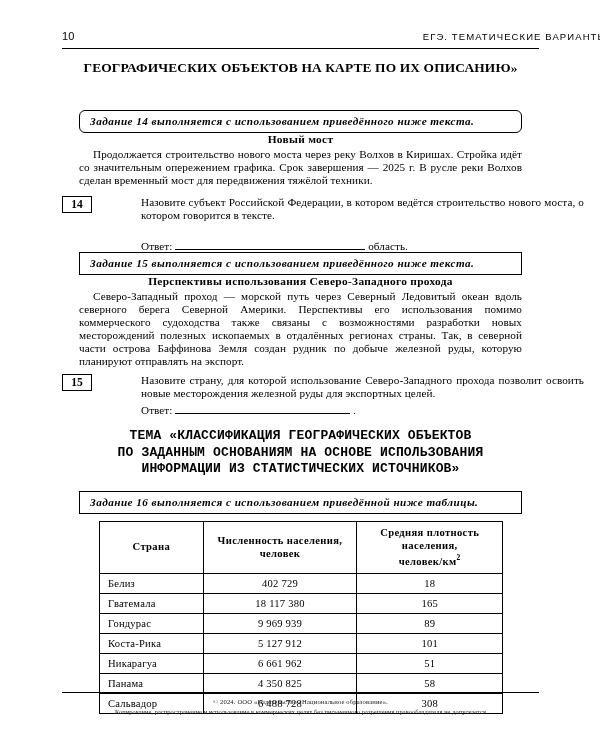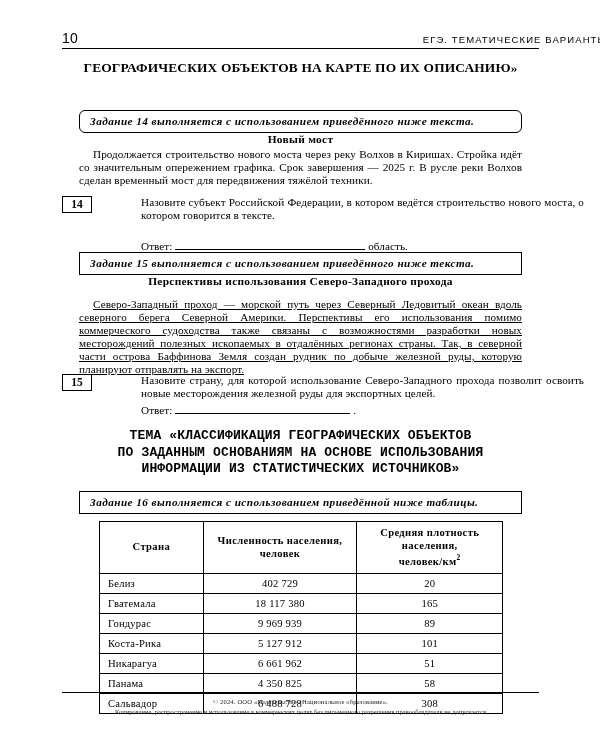--- a/index.html
+++ b/index.html
@@ -29,21 +29,21 @@
     position: absolute;
     left: 62px;
     top: 30px;
     width: 545px;
     display: flex;
     justify-content: space-between;
     align-items: baseline;
   }
   .runhead .pageno {
     font-family: "Liberation Sans", "DejaVu Sans", sans-serif;
-    font-size: 14px;
+    font-size: 11px;
     letter-spacing: 0.2px;
   }
   .runhead .headtitle {
     font-family: "Liberation Sans", "DejaVu Sans", sans-serif;
     font-size: 9.5px;
     letter-spacing: 1.1px;
     white-space: nowrap;
   }
   .rule-top {
     position: absolute;
@@ -113,21 +113,21 @@
     position: absolute;
     left: 79px;
     width: 443px;
     font-size: 11.2px;
     line-height: 12.9px;
     text-align: justify;
     text-indent: 14px;
     letter-spacing: 0.05px;
   }
   #para14 { top: 148px; }
-  #para15 { top: 298px; text-decoration: underline; }
+  #para15 { top: 290px; }
 
   
   .qblock { position: absolute; left: 62px; width: 477px; }
   #q14 { top: 196px; }
   #q15 { top: 374px; }
 
   .qnum {
     position: absolute;
     left: 0;
     top: 0;
@@ -283,21 +283,21 @@
         <th class="col-dens">
           <span>Средняя плотность населения,</span><br>
           <span>человек/км</span><sup>2</sup>
         </th>
       </tr>
     </thead>
     <tbody>
         <tr>
           <td class="country">Белиз</td>
           <td class="num">402 729</td>
-          <td class="num">20</td>
+          <td class="num">18</td>
         </tr>
         <tr>
           <td class="country">Гватемала</td>
           <td class="num">18 117 380</td>
           <td class="num">165</td>
         </tr>
         <tr>
           <td class="country">Гондурас</td>
           <td class="num">9 969 939</td>
           <td class="num">89</td>

